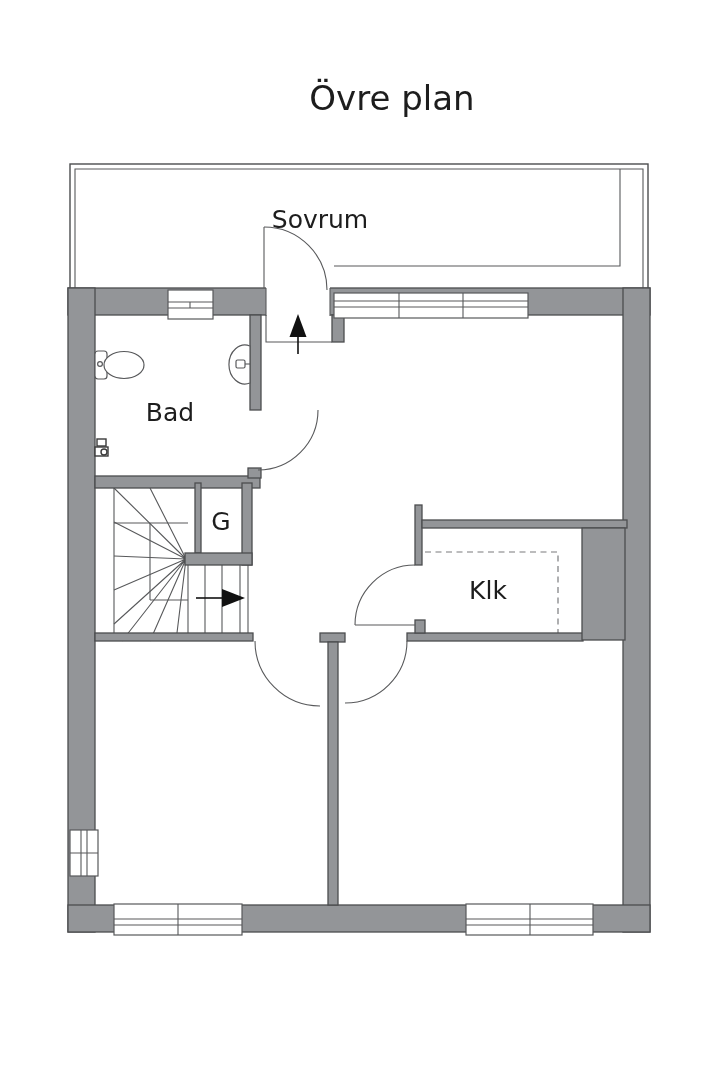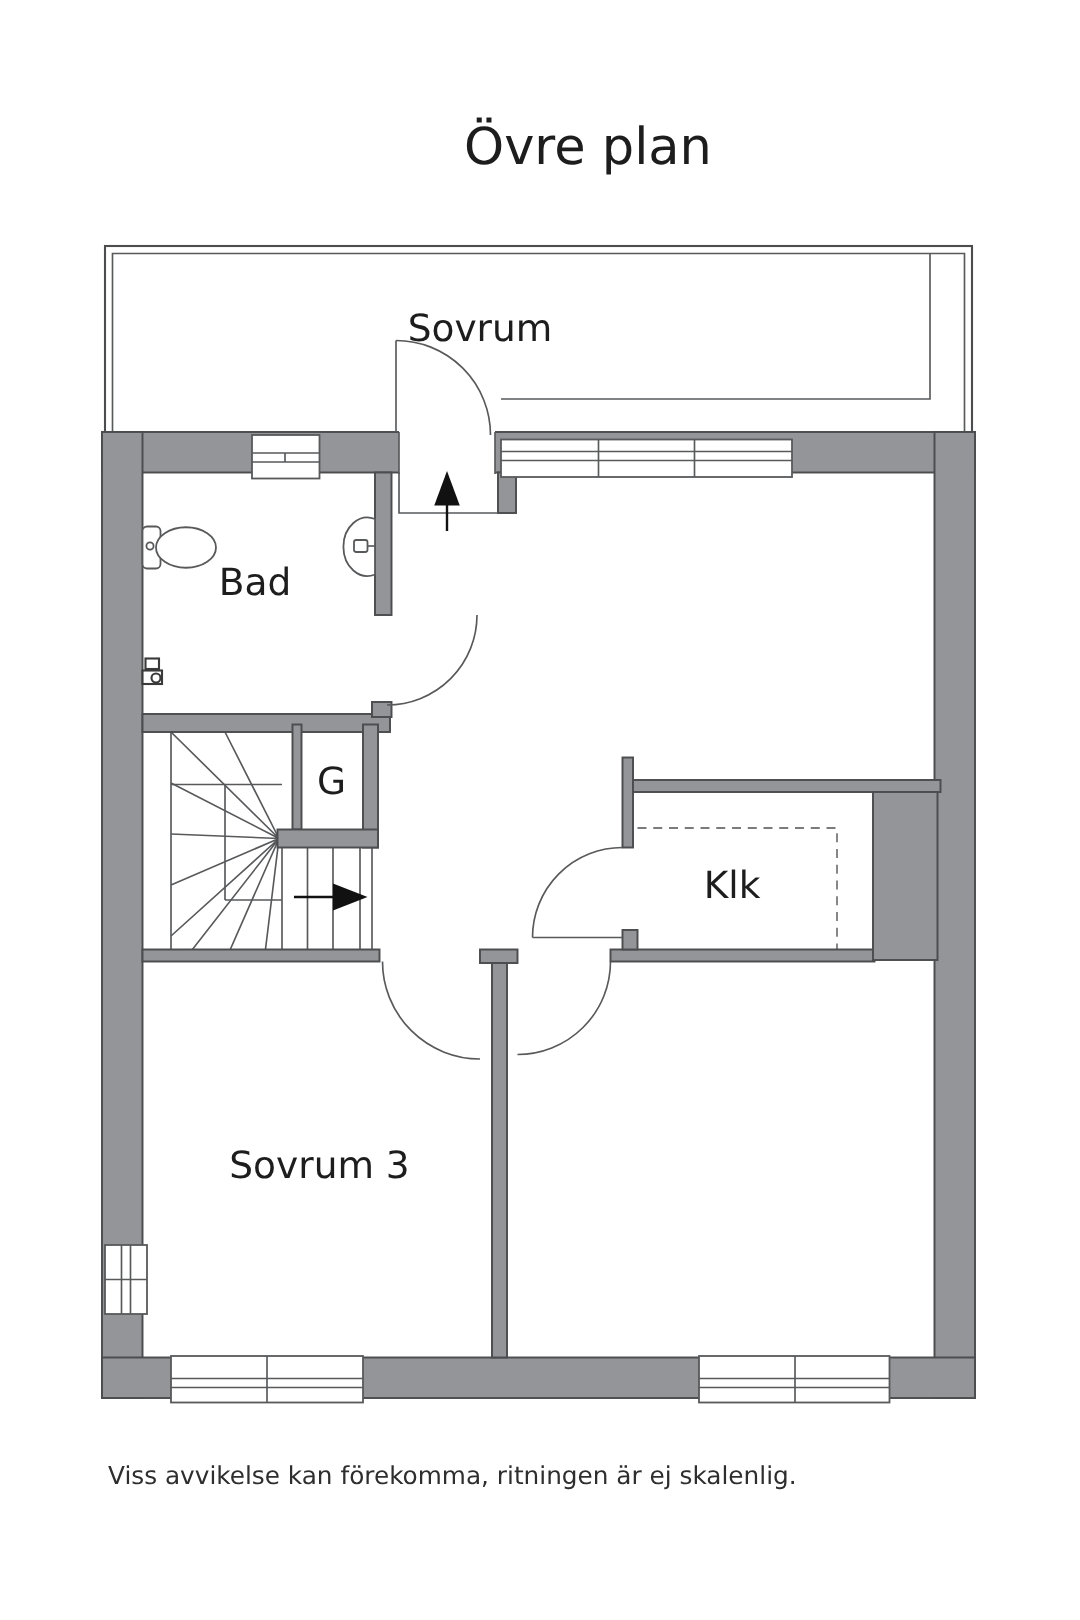--- a/index.html
+++ b/index.html
@@ -163,19 +163,17 @@
       <polygon class="arrowfill" points="298,314 306.5,337 289.5,337"></polygon>
       <path class="arrowline" d="M298,336 V354"></path>
     </g>
     <g>
       <path class="arrowline" d="M196,598 H223"></path>
       <polygon class="arrowfill" points="222,589 245,598 222,607"></polygon>
     </g>
   </svg>
 
   <div class="room-label" style="left:320px;top:219px">Sovrum</div>
-  <div class="room-label" style="left:170px;top:388px">Bad</div>
+  <div class="room-label" style="left:170px;top:412px">Bad</div>
   <div class="room-label" style="left:221px;top:521px">G</div>
   <div class="room-label" style="left:488px;top:590px">Klk</div>
-  <div class="room-label" style="left:213px;top:777px">Sovrum 3</div>
 
-  <div class="disclaimer">Viss avvikelse kan förekomma, ritningen är ej skalenlig.</div>
 </div>
 
 </body></html>

